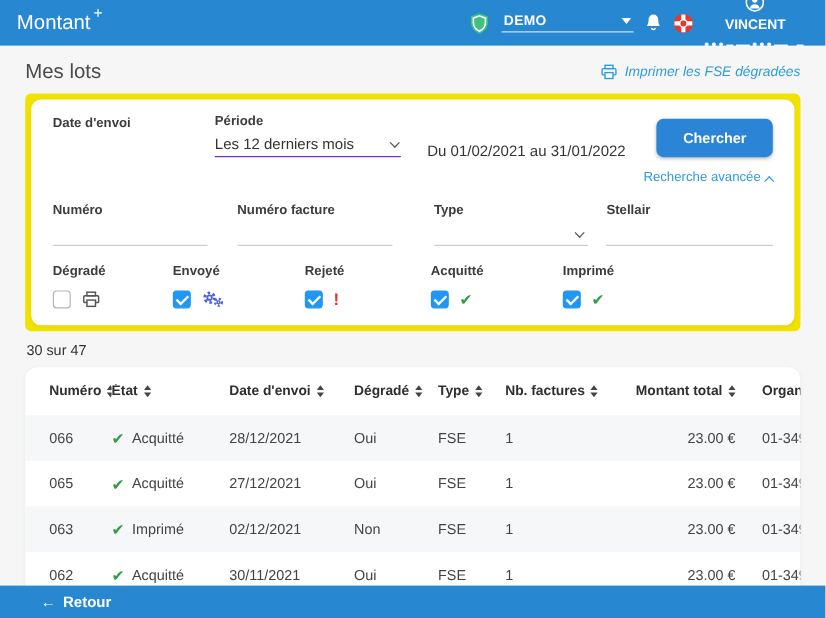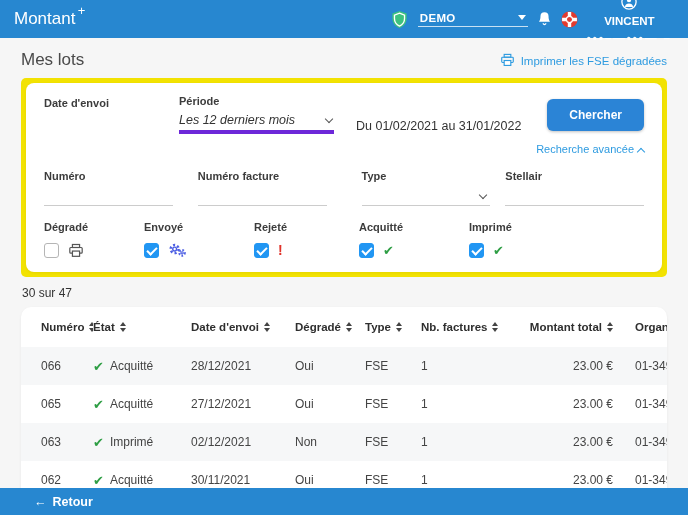--- a/index.html
+++ b/index.html
@@ -24,30 +24,30 @@
   .env-select .env { font-size: 11.5px; font-weight: bold; letter-spacing: .3px; }
   .caret-down { width: 0; height: 0; border-left: 4px solid transparent; border-right: 4px solid transparent;
     border-top: 5px solid #fff; margin-left: auto; }
   .icon-btn { display: inline-flex; align-items: center; justify-content: center; }
   .user-chip { display: flex; align-items: center; gap: 5px; font-size: 11.5px; font-weight: bold; flex-direction: column; }
   .user-masked { letter-spacing: 2px; opacity: .95; }
   
   .content { padding: 0 21px; }
   .page-head { display: flex; align-items: center; justify-content: space-between; margin: 12px 0 8px; }
   .page-title { font-size: 17px; font-weight: 400; color: #4a4a4a; }
-  .print-link { display: flex; align-items: flex-end; gap: 6px; color: #2e9be0; font-size: 11.5px; cursor: pointer; }
+  .print-link { display: flex; align-items: center; gap: 6px; color: #2e9be0; font-size: 11.5px; cursor: pointer; font-style: italic; }
   
   .highlight { background: #f2e202; padding: 5px; border-radius: 5px; }
   .filter-card { background: #fff; border-radius: 8px; padding: 12px 18px 14px; box-shadow: 0 1px 3px rgba(0,0,0,.06); }
   .f-label { font-size: 11px; font-weight: bold; color: #3c3c3c; }
   .row1 { display: flex; align-items: flex-start; }
   .date-envoi { width: 135px; padding-top: 2px; }
   .periode-group { width: 155px; }
-  .select-line { display: flex; align-items: center; margin-top: 6px; border-bottom: 4px solid #6d28d9;
-    padding-bottom: 3px; font-size: 12.5px; color: #333; cursor: pointer; font-style: italic; }
+  .select-line { display: flex; align-items: center; margin-top: 6px; border-bottom: 1px solid #6d28d9;
+    padding-bottom: 3px; font-size: 12.5px; color: #333; cursor: pointer; }
   .chev { display: inline-block; width: 6px; height: 6px; border-right: 1.6px solid #555;
     border-bottom: 1.6px solid #555; }
   .chev.down { transform: rotate(45deg); margin: -3px 2px 0 auto; }
   .chev.up { transform: rotate(-135deg); margin: 3px 0 0 4px; border-color: #2e9be0; }
   .date-range { font-size: 12.5px; color: #333; margin: 24px 0 0 22px; }
   .search-btn { margin-left: auto; margin-top: 4px; background: #2b84d6; color: #fff; border: none;
     font-family: inherit; font-size: 12px; font-weight: bold; padding: 9px 22px; border-radius: 6px;
     cursor: pointer; box-shadow: 0 1px 3px rgba(0,0,0,.25); }
   .adv-row { display: flex; justify-content: flex-end; margin-top: 9px; }
   .adv-link { display: flex; align-items: flex-end; color: #2e9be0; font-size: 11px; cursor: pointer; }

